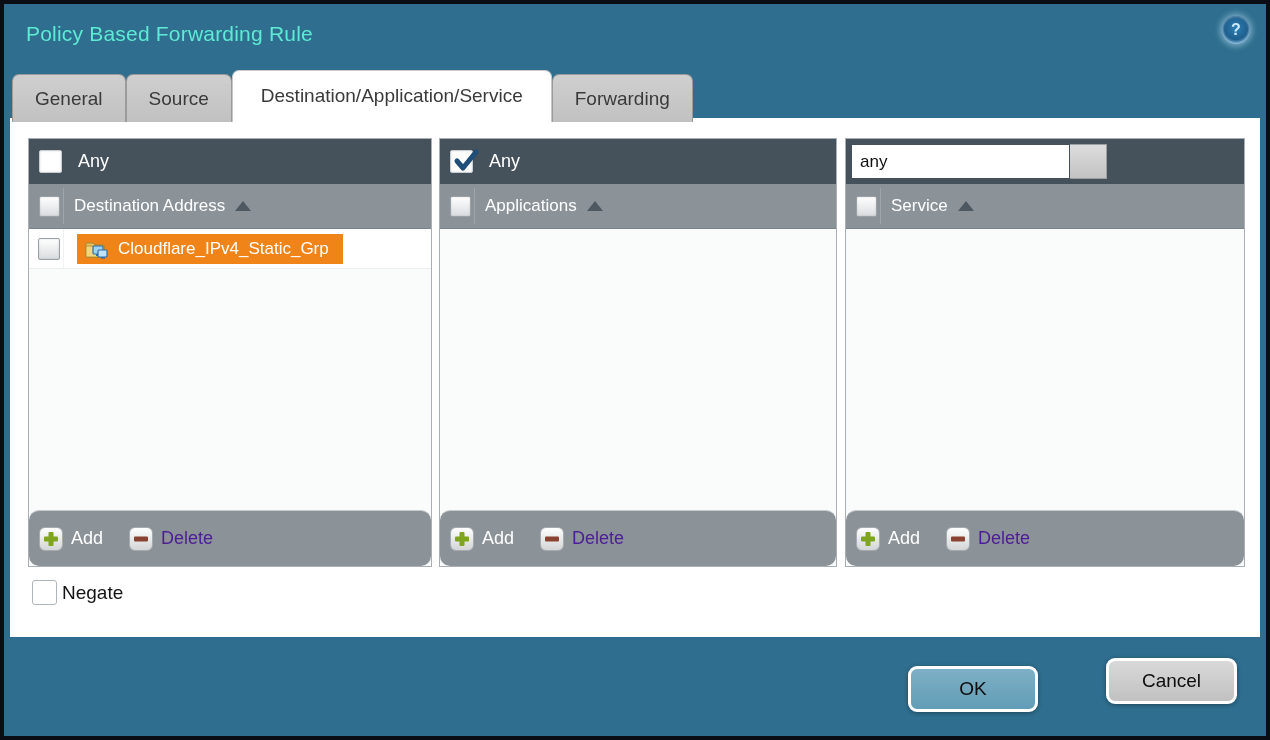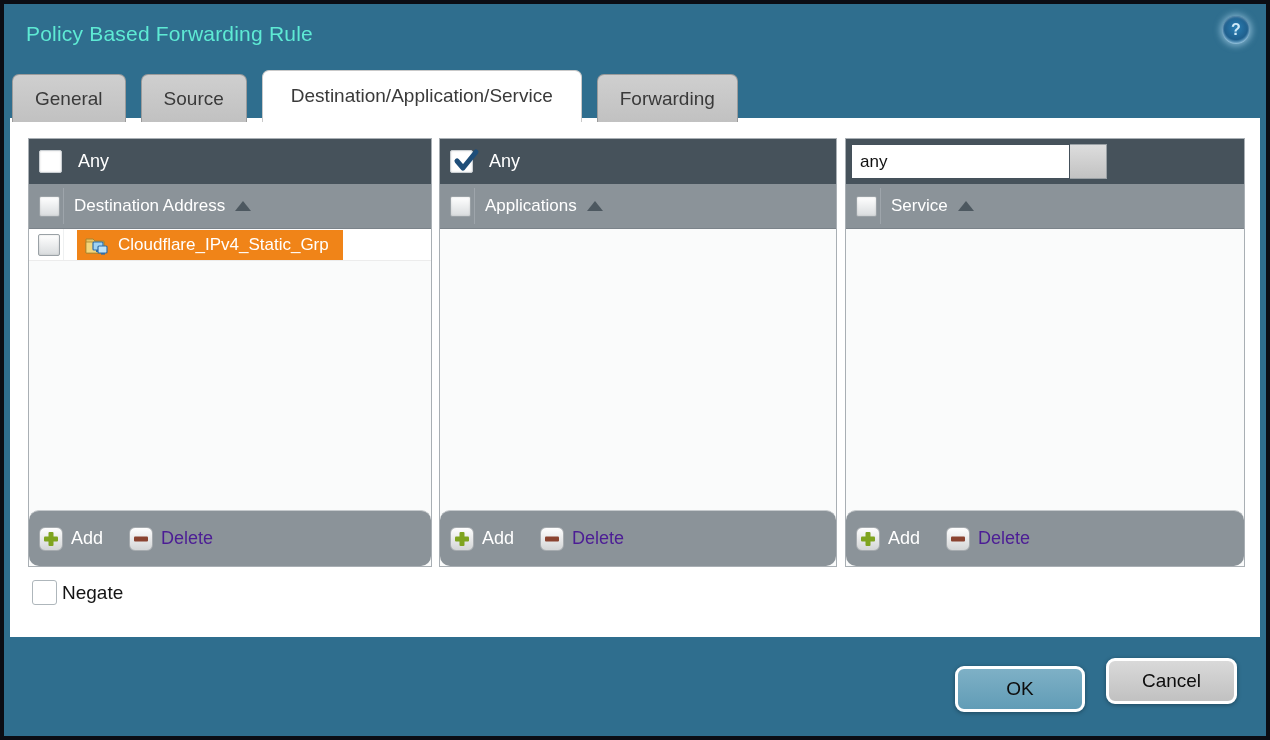--- a/index.html
+++ b/index.html
@@ -35,21 +35,21 @@
     font-weight: bold;
     text-align: center;
     line-height: 28px;
     cursor: pointer;
   }
   
   .tabs {
     position: absolute;
     left: 8px; top: 66px;
     display: flex;
-    gap: 15px;
+    gap: 0;
     align-items: flex-end;
     z-index: 3;
   }
   .tab {
     height: 48px;
     background: linear-gradient(#cfcfcf, #c1c1c1);
     border: 1px solid #9b9b9b;
     border-bottom: none;
     border-radius: 7px 7px 0 0;
     color: #3a3a3a;
@@ -159,21 +159,21 @@
   .cb.checked svg { position: absolute; left: 1px; top: -4px; }
   .cb.negate {
     width: 25px; height: 25px;
     margin: 0;
     border: 1px solid #aeb6bb;
     border-radius: 3px;
     box-shadow: none;
   }
   
   .row {
-    height: 32px;
+    height: 40px;
     background: #ffffff;
     border-bottom: 1px solid #ececec;
     display: flex;
     align-items: center;
     position: relative;
   }
   .row .rowdiv {
     position: absolute;
     left: 34px; top: 0; bottom: 0;
     width: 1px;
@@ -268,21 +268,21 @@
     border-radius: 9px;
     font-size: 19px;
     font-family: "Liberation Sans", sans-serif;
     color: #0d0d0d;
     cursor: pointer;
     box-shadow: 0 1px 4px rgba(0,0,0,.35);
     text-align: center;
     line-height: 40px;
   }
   .btn-ok {
-    left: 951px; top: 662px; width: 130px;
+    left: 904px; top: 662px; width: 130px;
     background: linear-gradient(#7eb0c6, #619cb6);
   }
   .btn-cancel {
     left: 1102px; top: 654px; width: 131px;
     background: linear-gradient(#d9d9d9, #c1c1c1);
   }
 </style>
 </head>
 <body>
 

